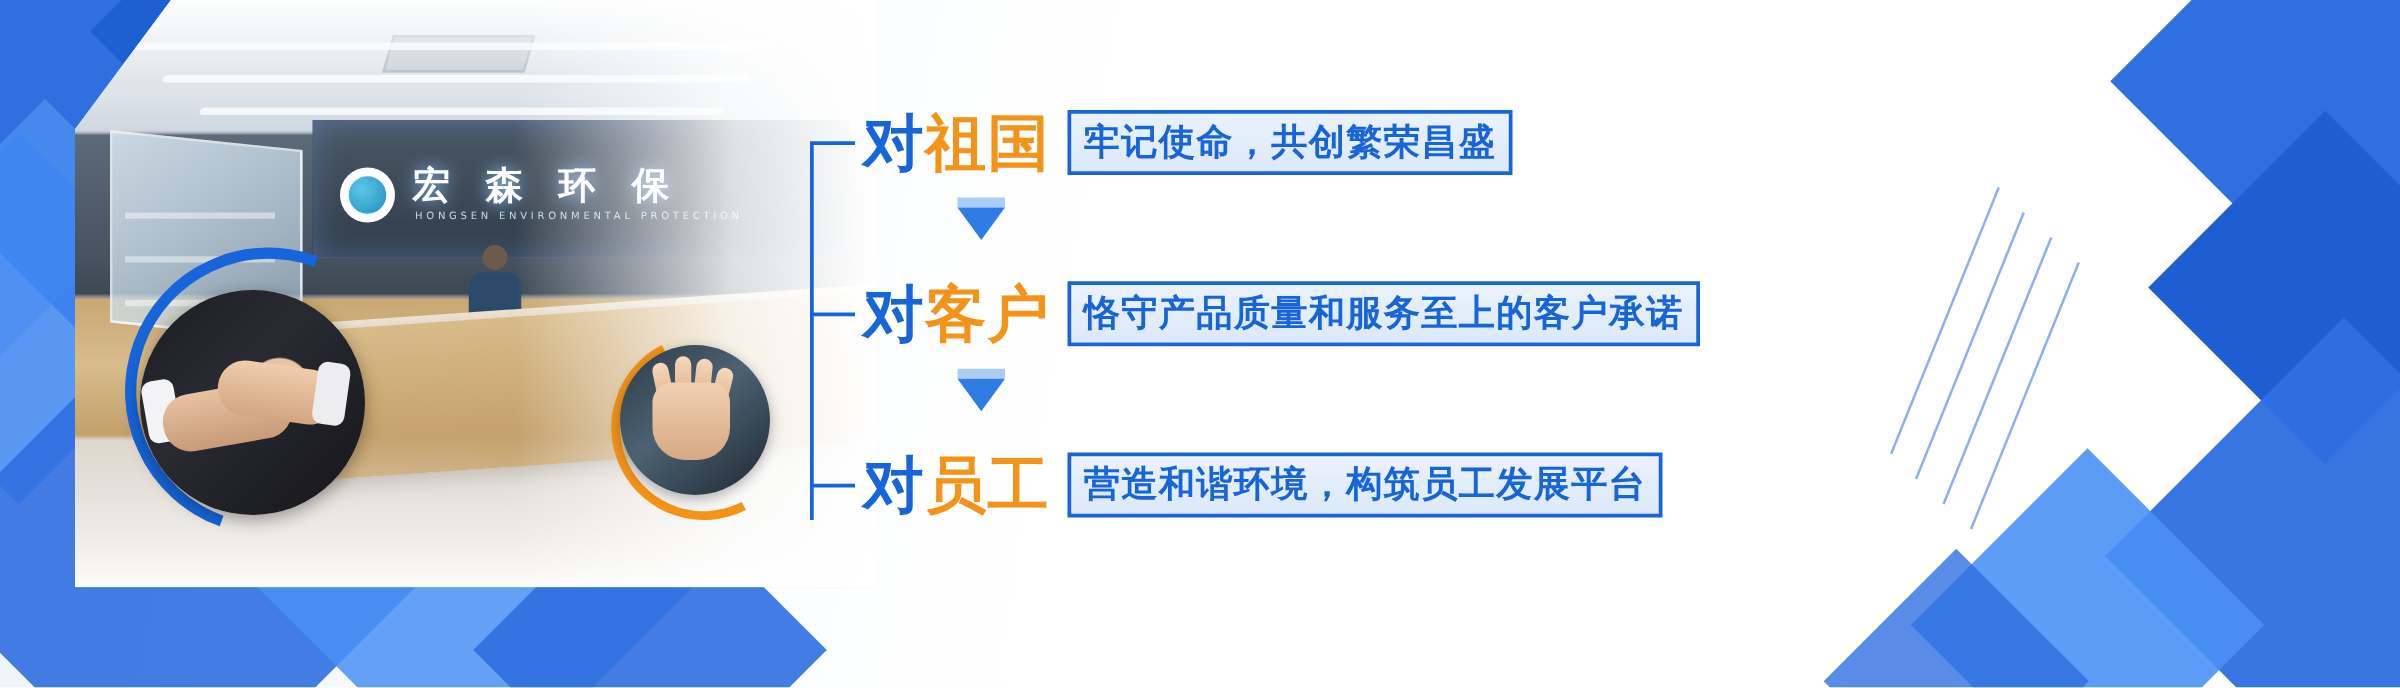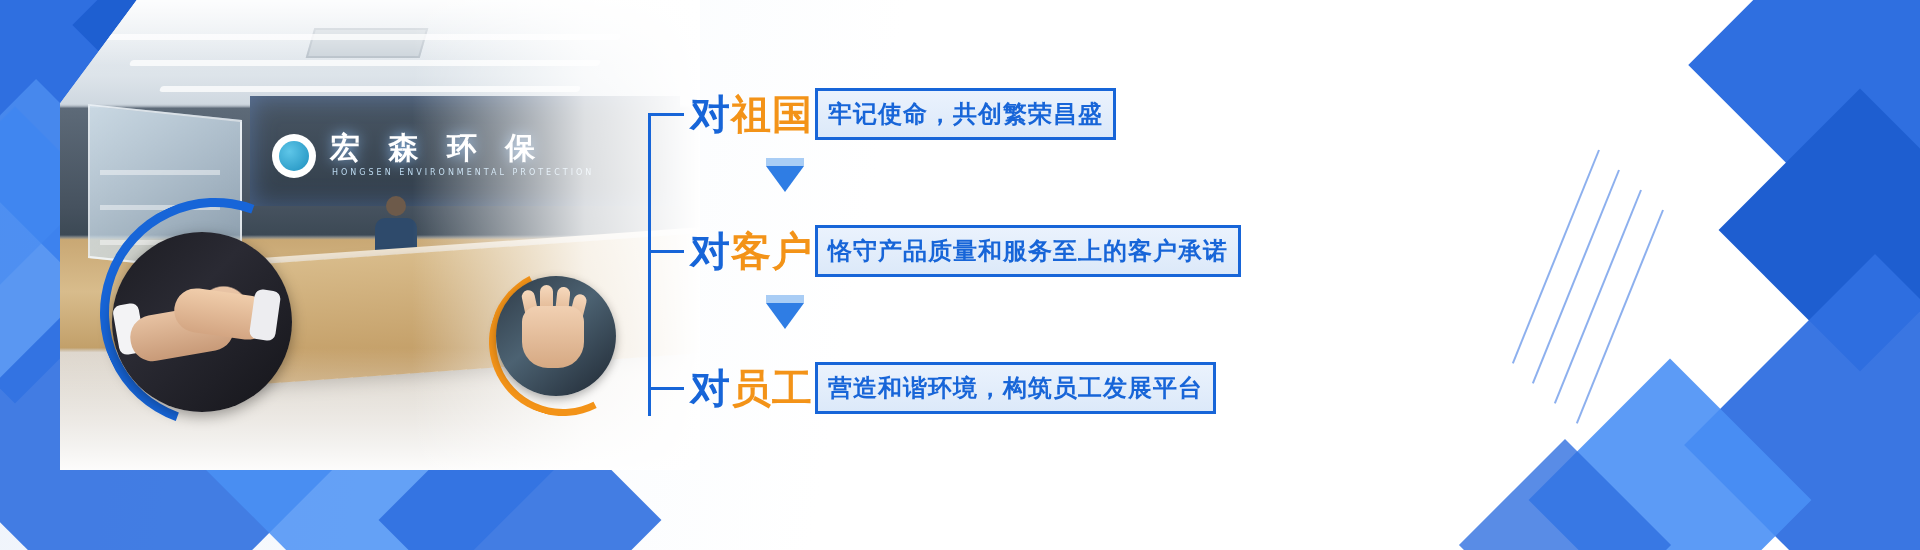--- a/index.html
+++ b/index.html
@@ -140,28 +140,28 @@
   .content{position:absolute;left:648px;top:78px;width:720px;height:370px;}
   .spine{position:absolute;left:0;top:36px;width:3px;height:302px;background:#1765d8;}
 
   .row{position:absolute;left:0;display:flex;align-items:center;height:56px;}
   .row1{top:8px;}
   .row2{top:145px;}
   .row3{top:282px;}
 
   .tick{width:36px;height:3px;background:#1765d8;flex:0 0 auto;}
 
-  .kicker{font-size:40px;font-weight:700;line-height:1;white-space:nowrap;
+  .kicker{font-size:49px;font-weight:700;line-height:1;white-space:nowrap;
      margin-left:6px;letter-spacing:1px;}
   .kicker .k-blue{color:#1765d8;}
   .kicker .k-orange{color:#f39318;}
 
-  .pill{margin-left:2px;display:flex;align-items:center;height:46px;padding:0 10px;
+  .pill{margin-left:14px;display:flex;align-items:center;height:46px;padding:0 10px;
      border:3px solid #1765d8;background:linear-gradient(180deg,#eaf2fd,#dce9f9);
-     color:#1765d8;font-size:24px;font-weight:700;letter-spacing:1px;white-space:nowrap;}
+     color:#1765d8;font-size:29px;font-weight:700;letter-spacing:1px;white-space:nowrap;}
 
   .arrow{position:absolute;left:118px;width:0;height:0;
      border-left:19px solid transparent;border-right:19px solid transparent;
      border-top:26px solid #2f7de4;}
   .arrow-top{position:absolute;left:118px;width:38px;height:8px;background:#a9cdf5;}
   .a1{top:88px;} .at1{top:80px;}
   .a2{top:225px;} .at2{top:217px;}
 </style>
 </head>
 <body>

